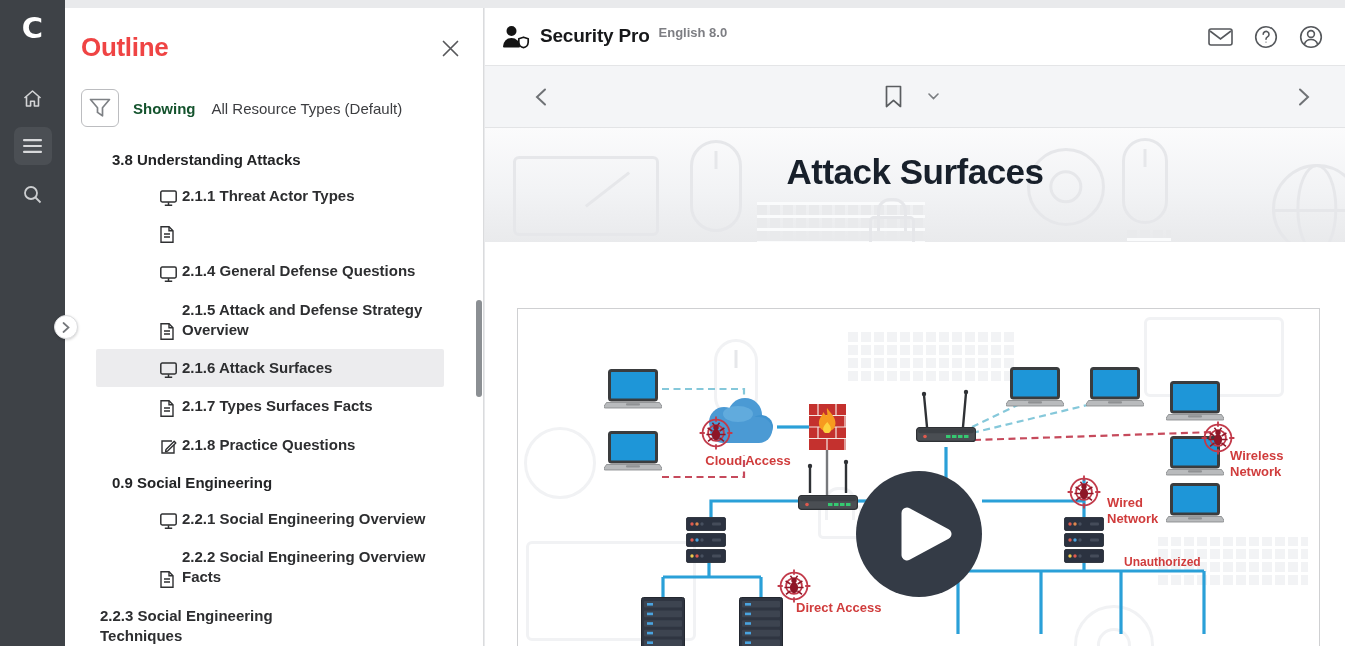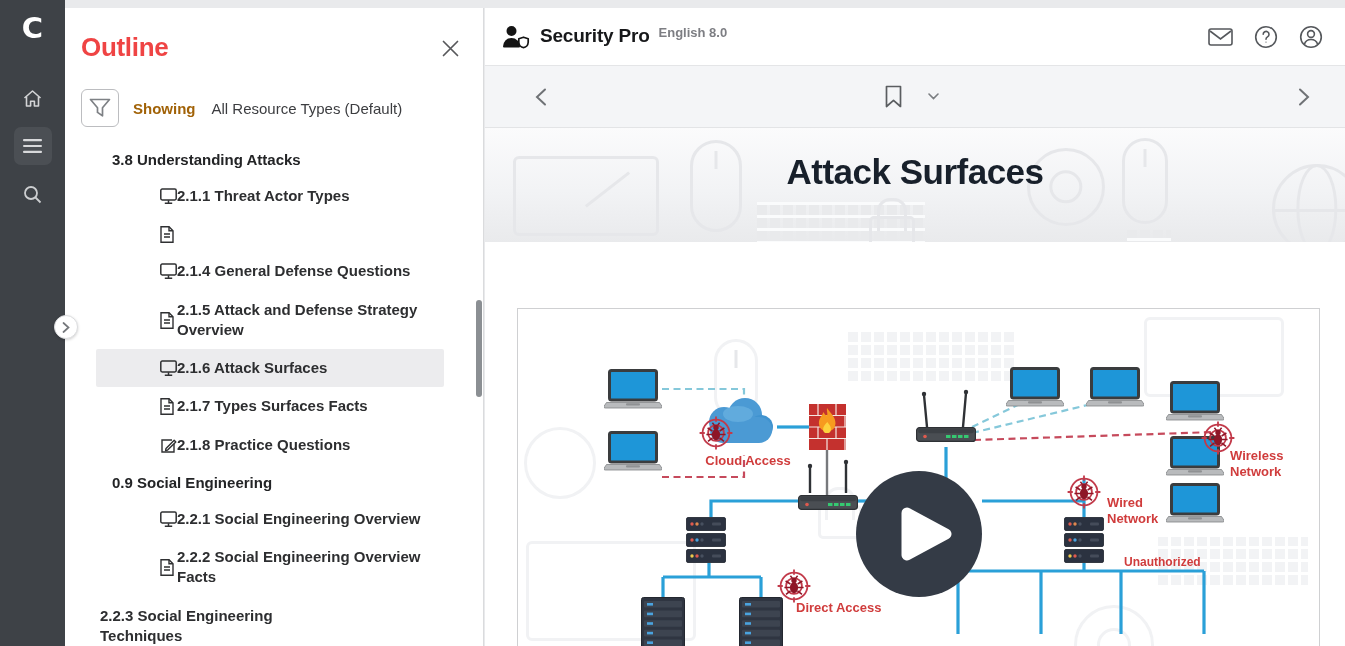--- a/index.html
+++ b/index.html
@@ -40,27 +40,27 @@
     background:#fff; border-right:1px solid #dadbdd; z-index:20; overflow:hidden;
   }
   .panel-head { display:flex; align-items:flex-start; justify-content:space-between; padding:24px 22px 0 16px; }
   .panel-head h1 { font-size:26px; font-weight:700; color:#ef4444; letter-spacing:-.3px; }
   .close-btn { border:none; background:none; cursor:pointer; margin-top:6px; padding:2px; }
   .filter-row { display:flex; align-items:center; gap:14px; margin:26px 0 0 16px; }
   .filter-btn {
     width:38px; height:38px; background:#fff; border:1px solid #bcbdc0; border-radius:6px;
     display:flex; align-items:center; justify-content:center; cursor:pointer;
   }
-  .filter-label { font-size:15px; font-weight:700; color:#a16207; }
+  .filter-label { font-size:15px; font-weight:700; color:#14532d; }
   .filter-value { font-size:15px; color:#3c3d40; margin-left:2px; }
   .o-list { margin-top:14px; }
   .o-section { padding:10px 20px 9px 47px; font-size:15px; font-weight:700; color:#232426; }
   .o-item {
-    margin:0 39px 0 31px; padding:9px 4px; display:flex; 
-    align-items:flex-start; cursor:pointer; border-radius:2px;
+    margin:0 39px 0 31px; padding:9px 4px; display:flex; gap:5px;
+    align-items:flex-end; cursor:pointer; border-radius:2px;
   }
   .o-item.selected { background:#ececee; }
   .o-item .o-icon { width:17px; flex:0 0 17px; margin:2px 0 0 60px; display:flex; }
   .o-item .o-label { font-size:15px; font-weight:700; color:#2d2e30; line-height:1.35; max-width:250px; }
   .o-scrollbar { position:absolute; top:0; right:1px; width:6px; height:638px; }
   .o-scroll-thumb { position:absolute; top:292px; right:0; width:6px; height:97px; background:#8b8f93; border-radius:3px; cursor:pointer; }
   
   .main { position:absolute; left:485px; top:8px; width:860px; height:638px; background:#fff; }
   .app-header {
     height:58px; display:flex; align-items:center; justify-content:space-between;

